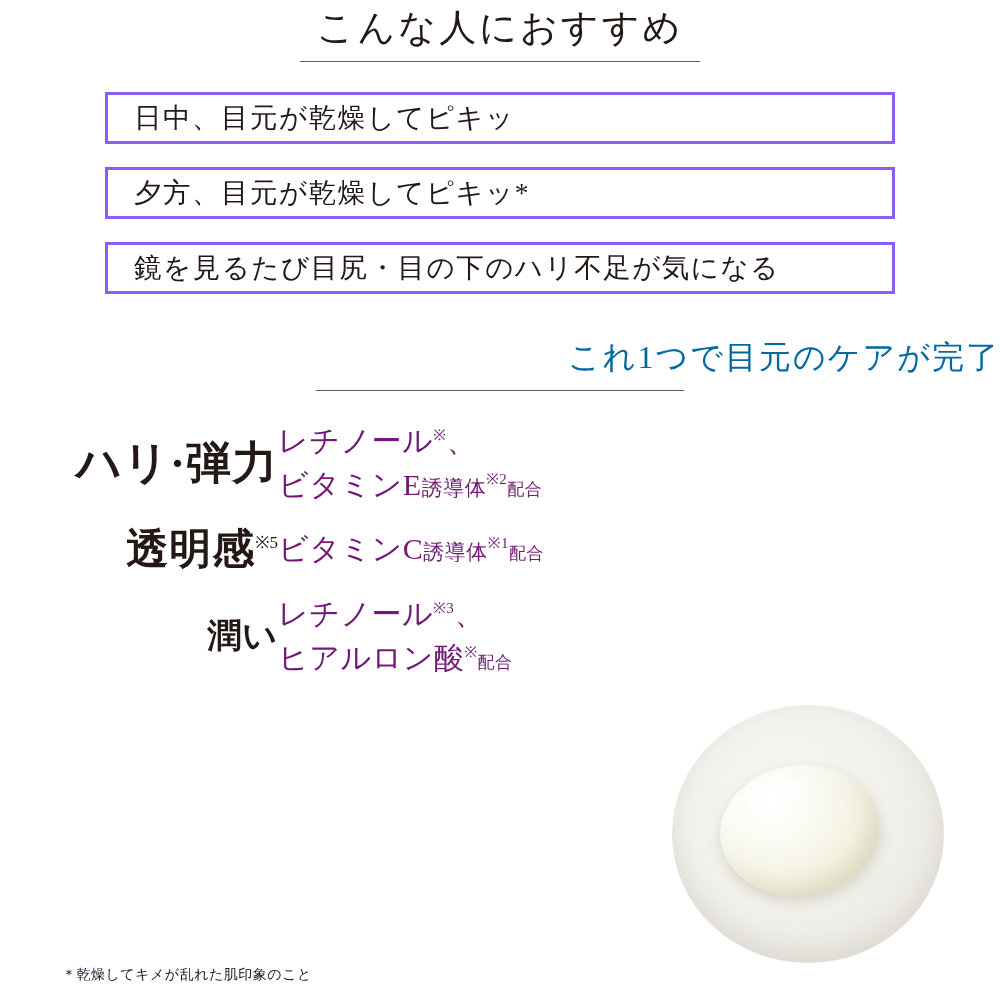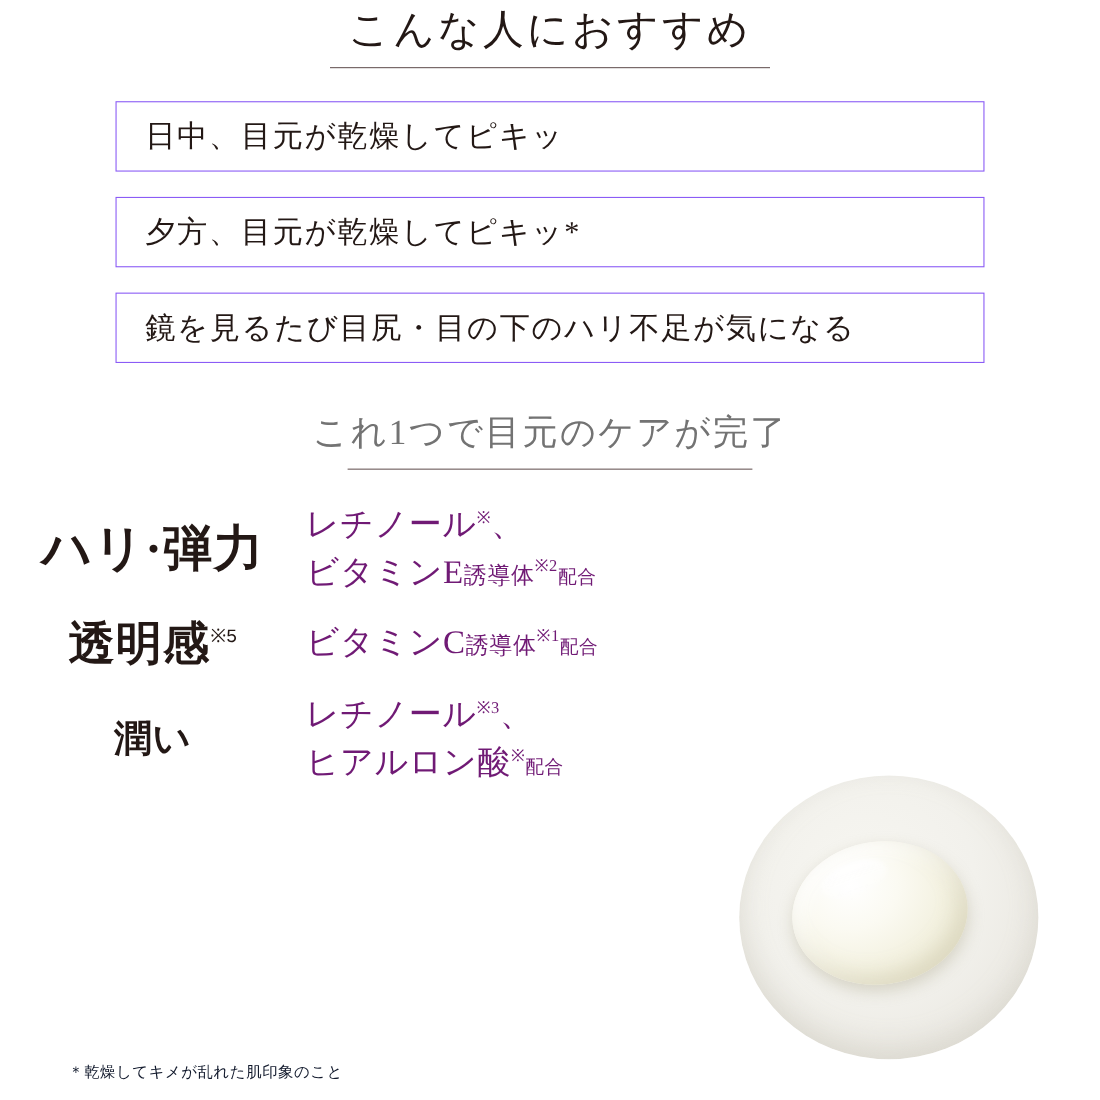--- a/index.html
+++ b/index.html
@@ -39,65 +39,65 @@
     height: 1px;
     background: #6b5a5a;
     margin: 9px auto 0 auto;
   }
 
   .boxes {
     margin: 30px auto 0 auto;
     width: 790px;
   }
   .box {
-    border: 1px solid #8b5cf6;
-    height: 64px;
+    border: 3px solid #8b5cf6;
+    height: 52px;
     display: flex;
     align-items: center;
     padding-left: 26px;
     box-sizing: border-box;
     margin-bottom: 23px;
     background: #fff;
   }
   .box-text {
     font-size: 27.5px;
     letter-spacing: 1.5px;
     color: #231815;
     white-space: nowrap;
   }
 
   
   .section2 {
     margin-top: 42px;
   }
   .heading2 {
-    text-align: center;
+    text-align: right;
     font-size: 32px;
     letter-spacing: 2px;
-    color: #737373;
+    color: #0369a1;
   }
   .heading2-rule {
     width: 368px;
     height: 1px;
     background: #6b5a5a;
     margin: 10px auto 0 auto;
   }
 
   .benefits {
     margin: 28px 0 0 0;
     padding: 0 0 0 0;
   }
   .benefit-row {
     display: flex;
     align-items: center;
     min-height: 86px;
   }
   .benefit-label {
     width: 278px;
-    text-align: center;
+    text-align: right;
     font-size: 44px;
     font-weight: 700;
     letter-spacing: 1px;
     color: #231815;
     font-family: "Liberation Serif", "DejaVu Serif", serif;
     position: relative;
     white-space: nowrap;
   }
   .benefit-label .sup {
     font-size: 17px;
@@ -117,21 +117,21 @@
   }
   .benefit-desc .small {
     font-size: 21px;
   }
   .benefit-desc .smaller {
     font-size: 17px;
   }
   .nowrap { white-space: nowrap; }
 
   .row-hari .benefit-label { font-size: 45px; }
-  .row-tomei .benefit-label { font-size: 42px; font-family: Liberation Mono, monospace; }
+  .row-tomei .benefit-label { font-size: 42px; }
   .row-uruoi .benefit-label { font-size: 34px; }
 
   
   .product {
     position: absolute;
     left: 672px;
     top: 705px;
     width: 272px;
     height: 258px;
     border-radius: 50% 50% 50% 50%;

